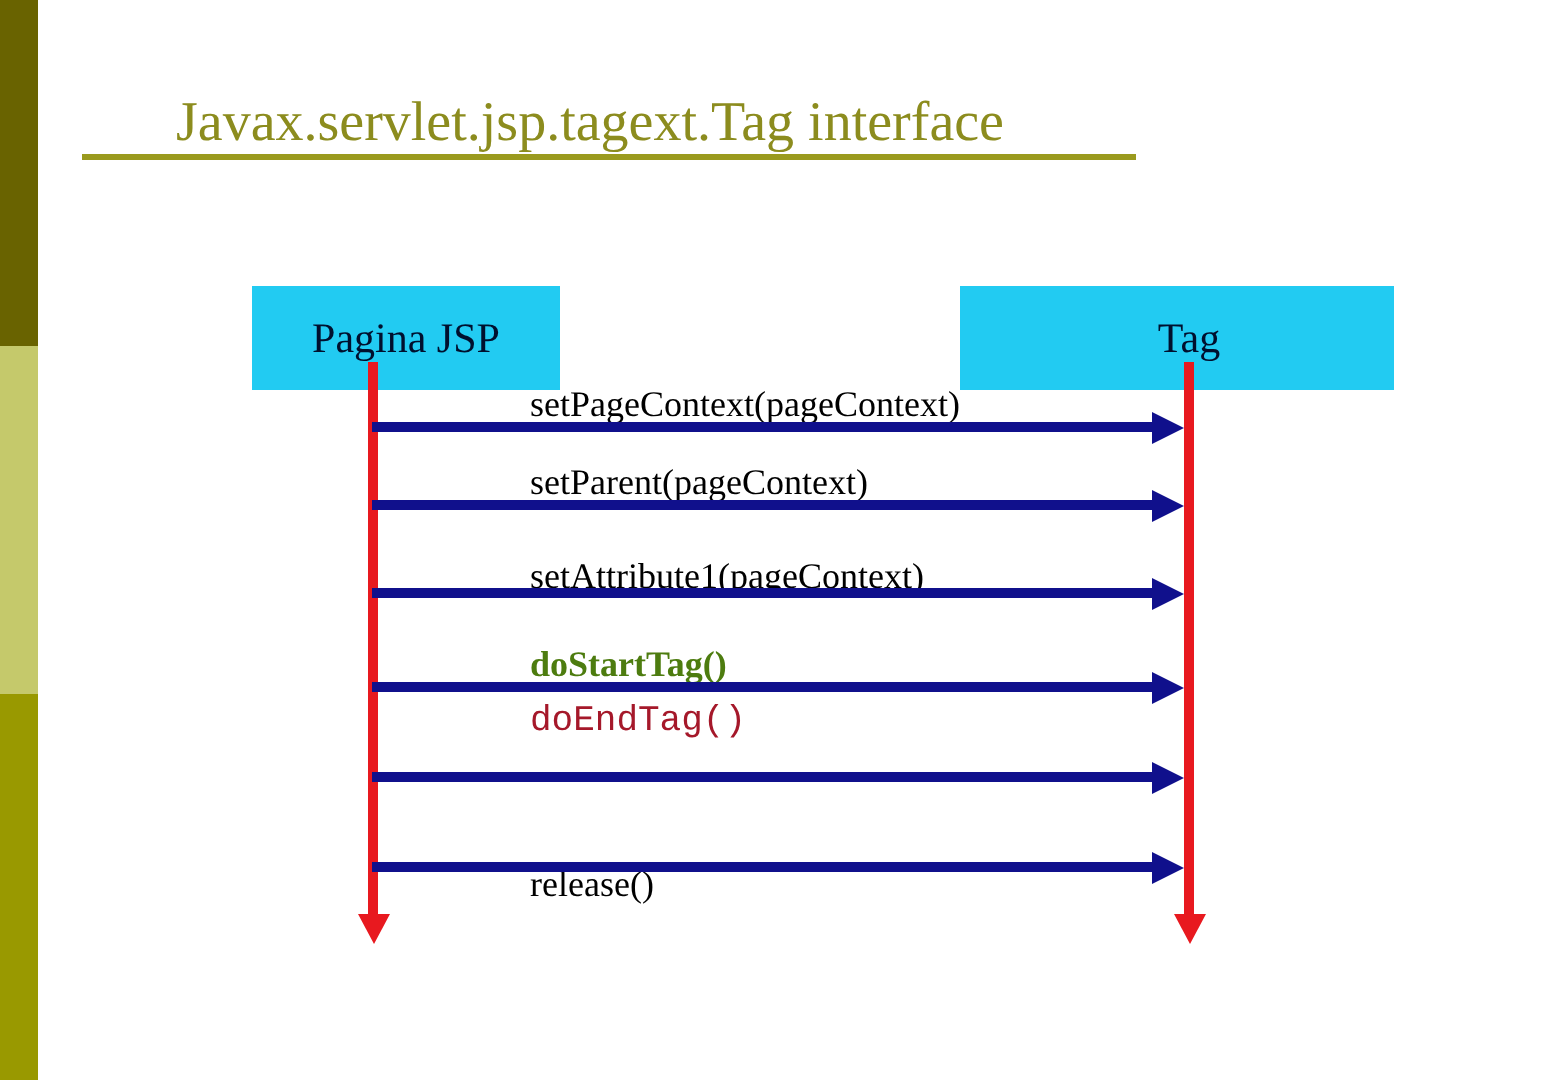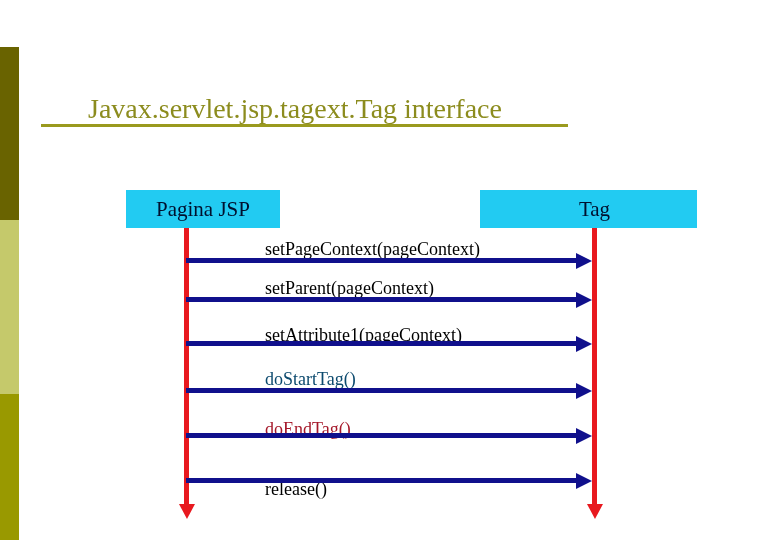--- a/index.html
+++ b/index.html
@@ -4,41 +4,41 @@
 <style>
   * { margin: 0; padding: 0; box-sizing: border-box; }
   html, body { width: 780px; height: 540px; }
   body {
     position: relative;
     width: 780px; height: 540px;
     background: #ffffff;
     overflow: hidden;
     font-family: "Liberation Serif", serif;
   }
-  .slide { position: absolute; inset: 0; margin-top: 47px; }
+  .slide { position: absolute; inset: 0; }
 
   
   .bar-seg { position: absolute; left: 0; width: 19px; }
   .bar-top    { top: 0;   height: 173px; background: #696300; }
   .bar-mid    { top: 173px; height: 174px; background: #c5c96b; }
   .bar-bottom { top: 347px; height: 193px; background: #999900; }
 
   
   .title {
     position: absolute; left: 88px; top: 46px;
     font-size: 28px; color: #8c8c1e; white-space: nowrap;
   }
   .title-underline {
     position: absolute; left: 41px; top: 77px;
     width: 527px; height: 3px; background: #9a9a1e;
   }
 
   
   .participant {
-    position: absolute; top: 143px; height: 38px;
+    position: absolute; top: 143px; height: 52px;
     background: #22cbf2;
     color: #00102e; font-size: 21px;
     display: flex; align-items: center; justify-content: center;
     white-space: nowrap;
   }
   .participant.jsp { left: 126px; width: 154px; }
   .participant.tag { left: 480px; width: 217px; padding-left: 12px; }
 
   
   .lifeline {
@@ -98,22 +98,22 @@
 
   <div class="msg-label" style="top: 192px; color: rgb(0, 0, 0);">setPageContext(pageContext)</div>
   <div class="arrow" style="top:211px"></div>
 
   <div class="msg-label" style="top: 231px; color: rgb(0, 0, 0);">setParent(pageContext)</div>
   <div class="arrow" style="top:250px"></div>
 
   <div class="msg-label" style="top: 278px; color: rgb(0, 0, 0);">setAttribute1(pageContext)</div>
   <div class="arrow" style="top:294px"></div>
 
-  <div class="msg-label" style="top: 322px; color: #0c4a6e;">doStartTag()</div>
+  <div class="msg-label" style="top: 322px; color: #4d7c0f; font-weight: bold;">doStartTag()</div>
   <div class="arrow" style="top:341px"></div>
 
-  <div class="msg-label" style="top: 372px; color: rgb(165, 24, 42);">doEndTag()</div>
+  <div class="msg-label" style="top: 351px; color: rgb(165, 24, 42); font-family: Liberation Mono, monospace;">doEndTag()</div>
   <div class="arrow" style="top:386px"></div>
 
   <div class="msg-label" style="top: 432px; color: rgb(0, 0, 0);">release()</div>
   <div class="arrow" style="top:431px"></div>
 
 </div>
 
 </body></html>

